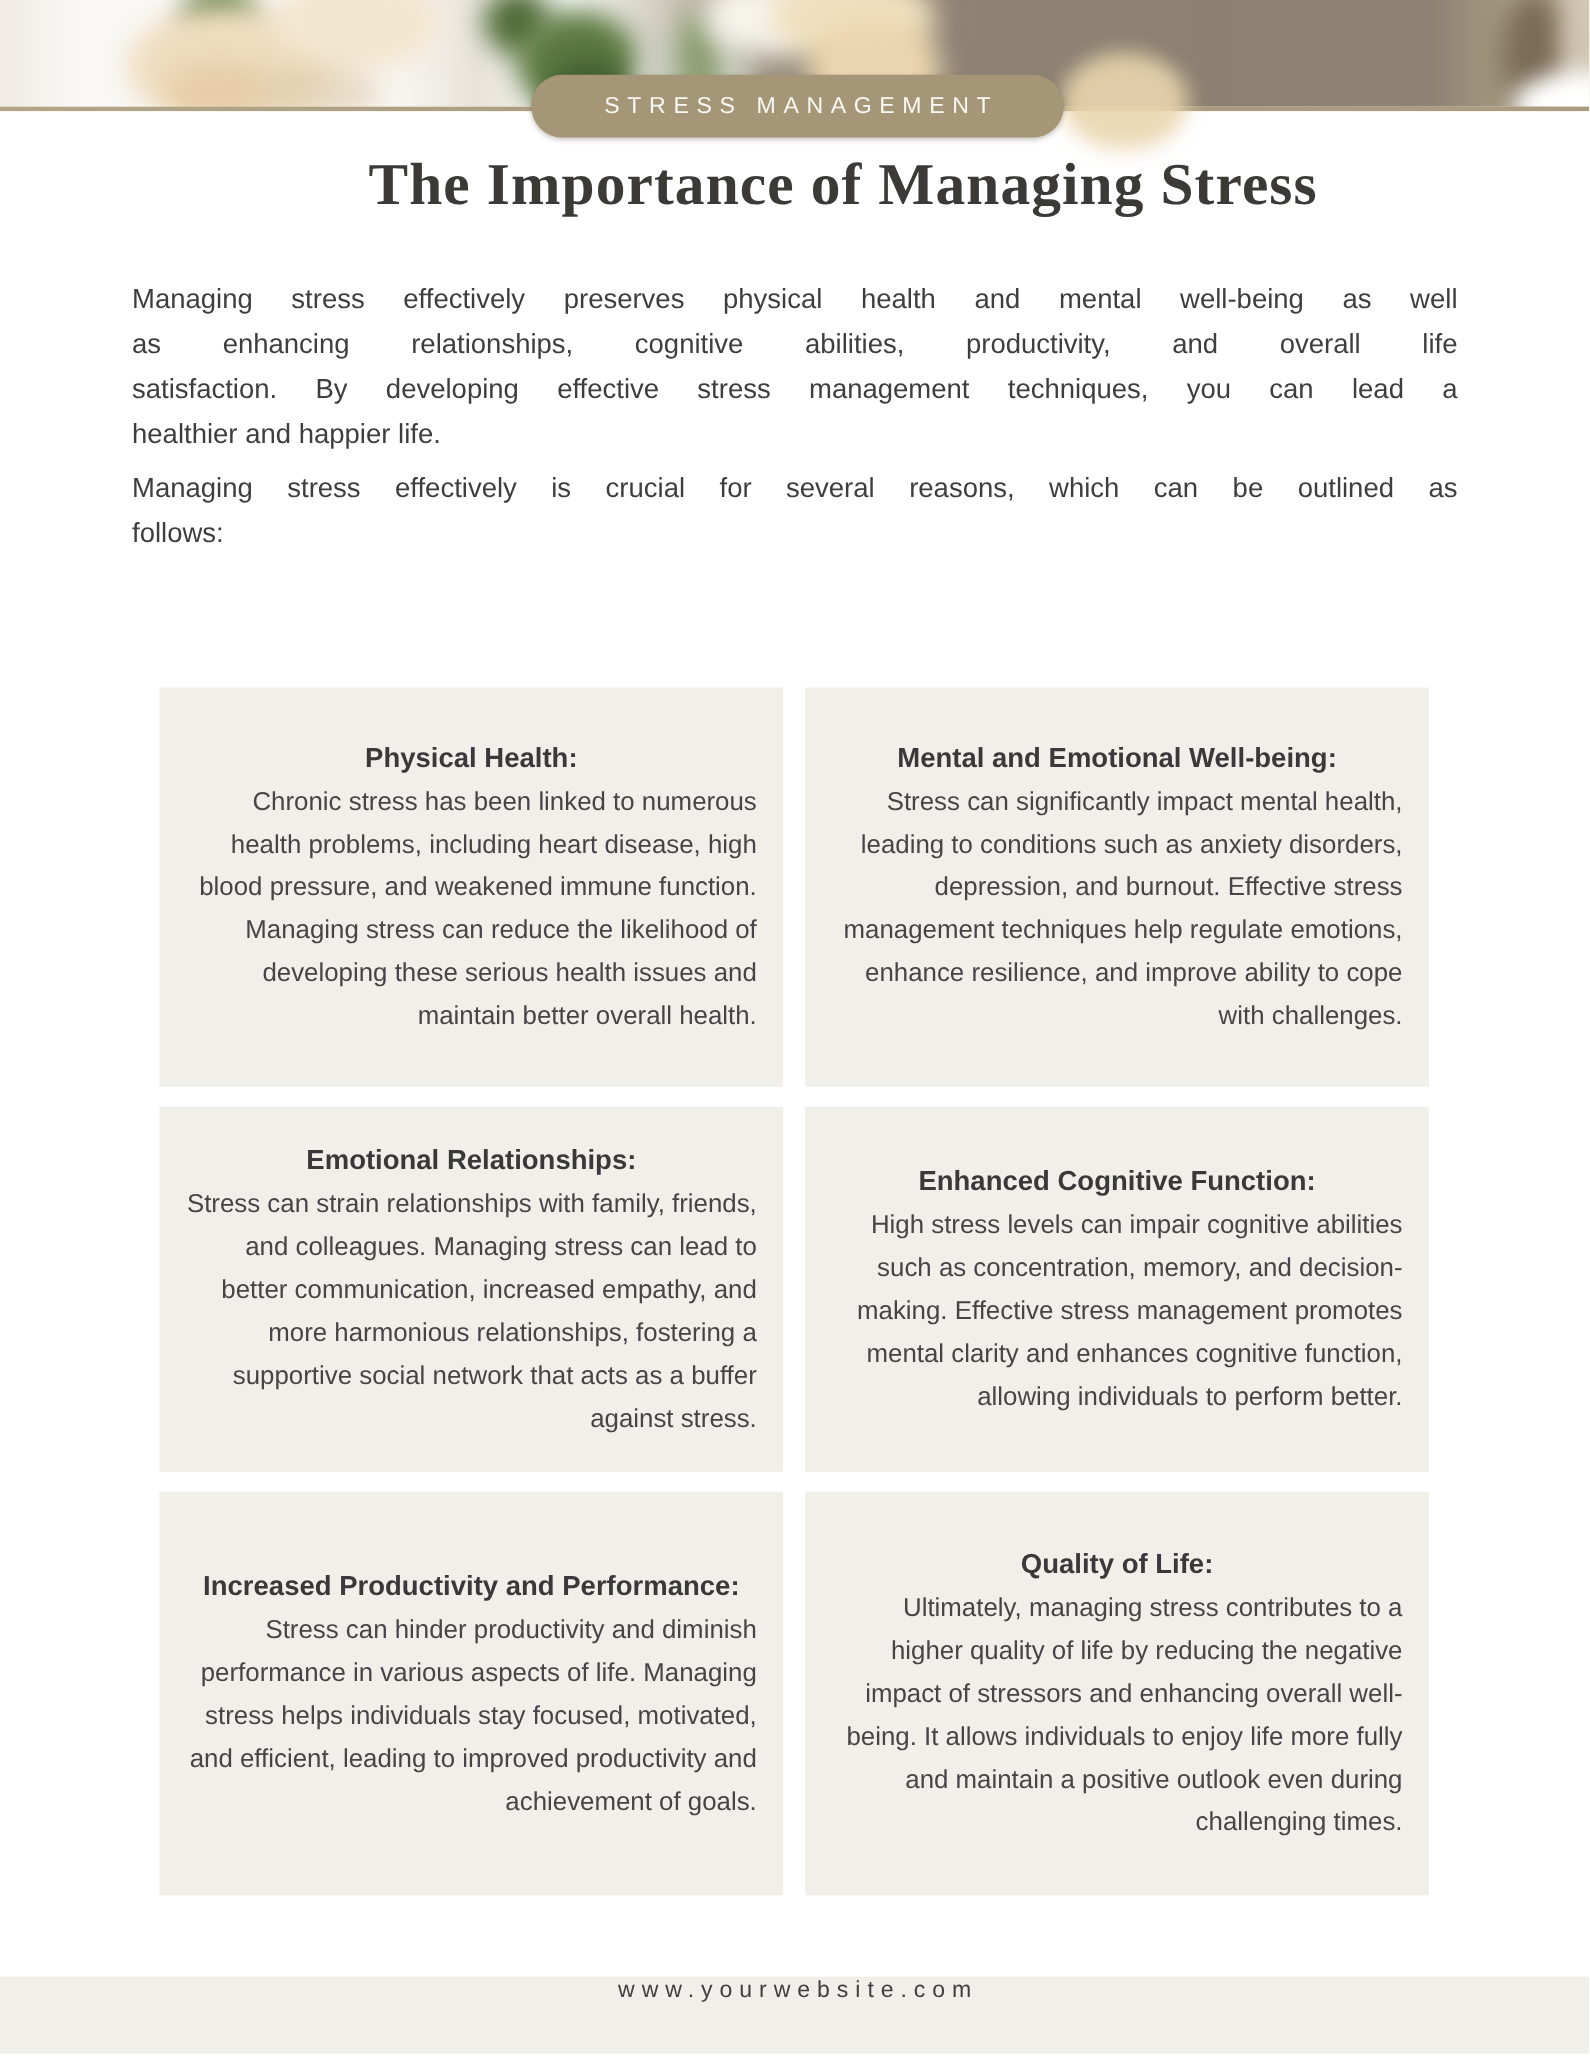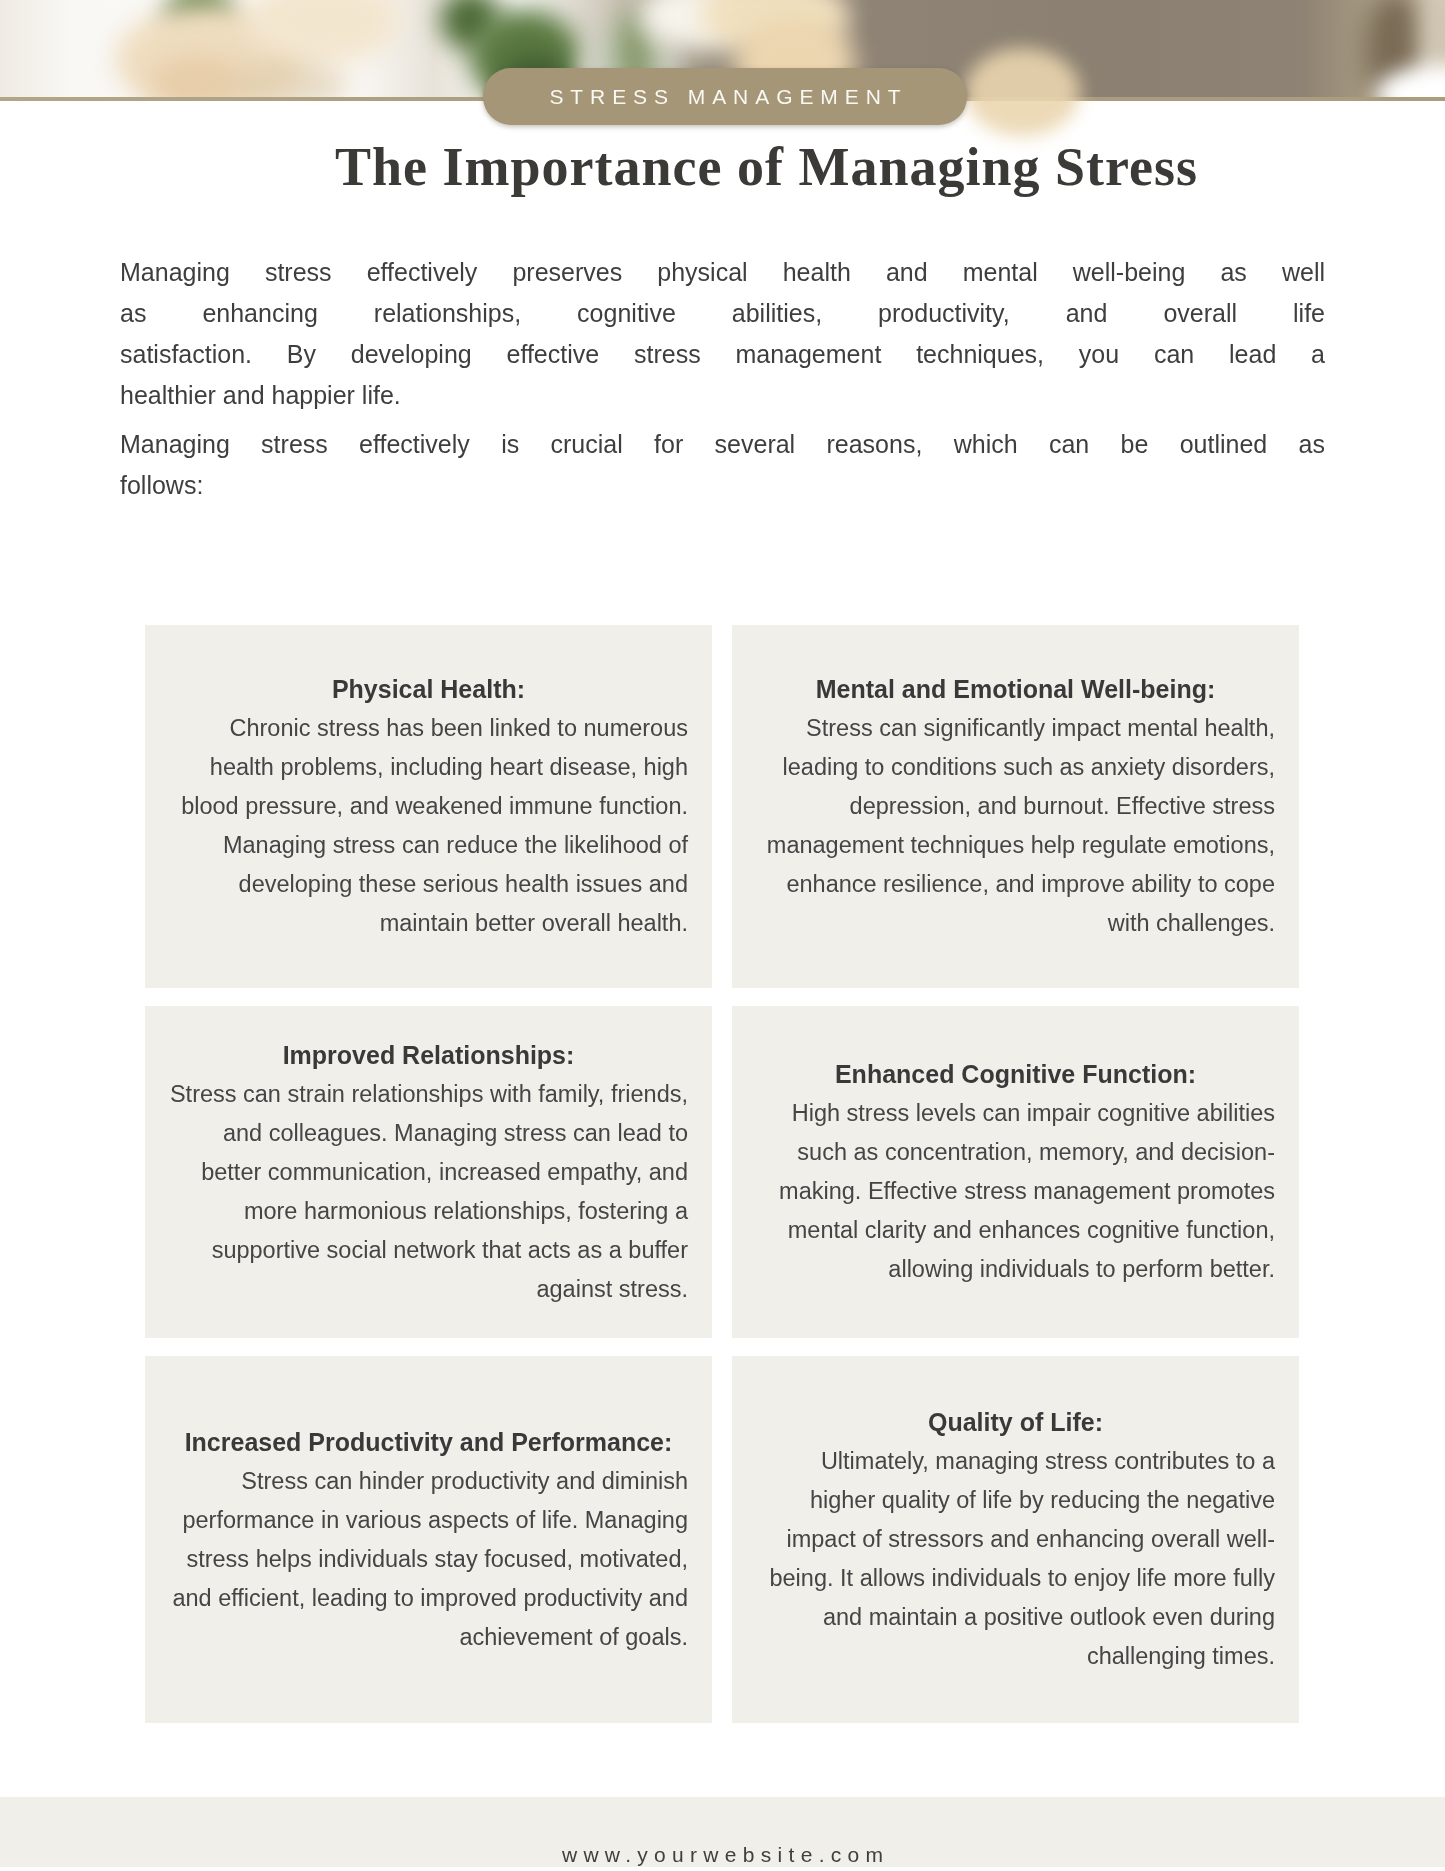--- a/index.html
+++ b/index.html
@@ -142,21 +142,21 @@
     color: #454545;
     max-width: 520px;
   }
 
   
   .footer {
     position: absolute;
     left: 0; top: 1797px;
     width: 1445px; height: 70px;
     background: #f1efea;
-    display: flex; align-items: flex-end; justify-content: center;
+    display: flex; align-items: flex-start; justify-content: center;
   }
   .footer span {
     font-size: 21px;
     letter-spacing: 0.3em;
     padding-left: 0.3em;
     color: #3f3f3f;
   }
 </style>
 </head>
 <body>
@@ -209,21 +209,21 @@
       <h3>Physical Health:</h3>
       <p>Chronic stress has been linked to numerous health problems, including heart disease, high blood pressure, and weakened immune function. Managing stress can reduce the likelihood of developing these serious health issues and maintain better overall health.</p>
     </div>
 
     <div class="card">
       <h3>Mental and Emotional Well-being:</h3>
       <p>Stress can significantly impact mental health, leading to conditions such as anxiety disorders, depression, and burnout. Effective stress management techniques help regulate emotions, enhance resilience, and improve ability to cope with challenges.</p>
     </div>
 
     <div class="card">
-      <h3>Improved Relationships:</h3>
+      <h3>Emotional Relationships:</h3>
       <p>Stress can strain relationships with family, friends, and colleagues. Managing stress can lead to better communication, increased empathy, and more harmonious relationships, fostering a supportive social network that acts as a buffer against stress.</p>
     </div>
 
     <div class="card">
       <h3>Enhanced Cognitive Function:</h3>
       <p>High stress levels can impair cognitive abilities such as concentration, memory, and decision-making. Effective stress management promotes mental clarity and enhances cognitive function, allowing individuals to perform better.</p>
     </div>
 
     <div class="card">
       <h3>Increased Productivity and Performance:</h3>

